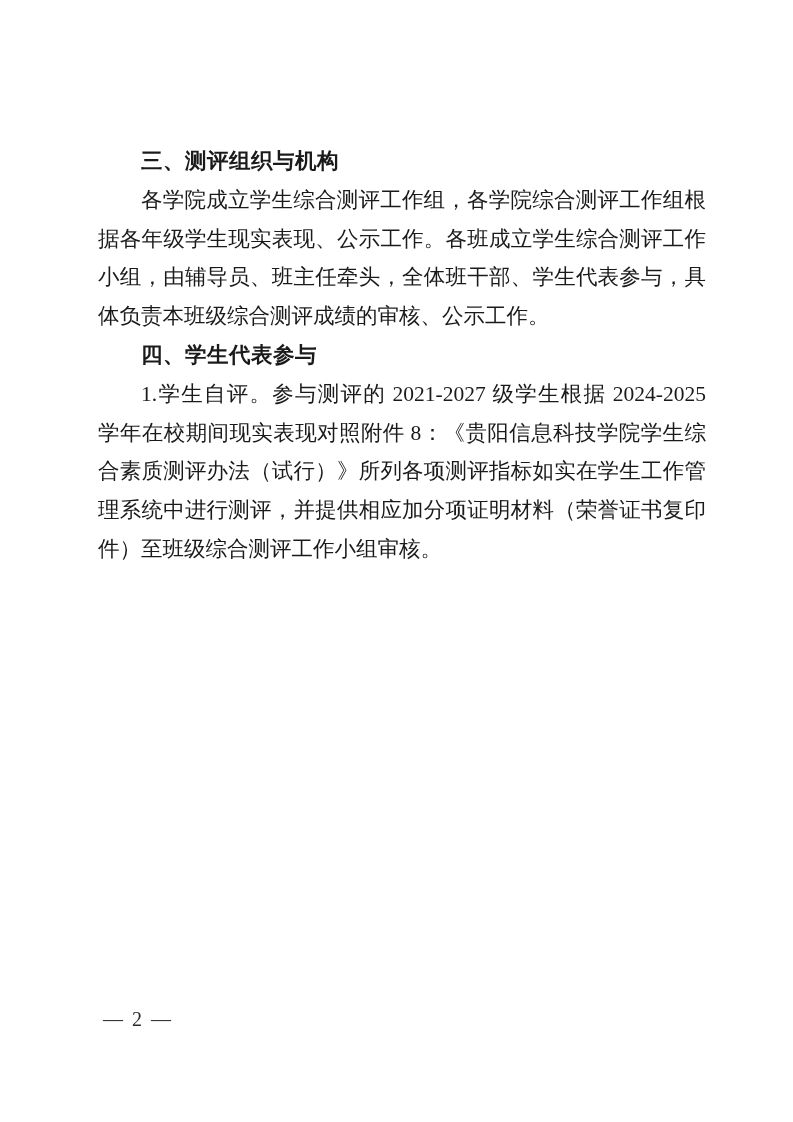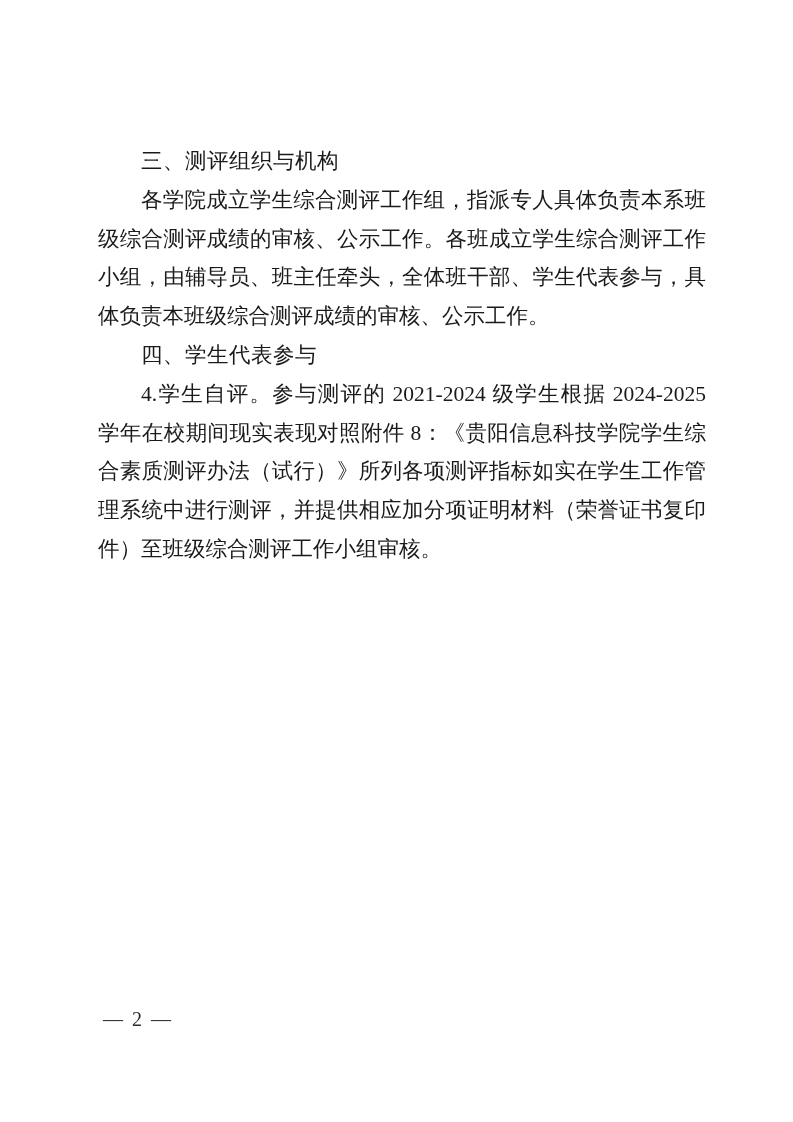--- a/index.html
+++ b/index.html
@@ -23,21 +23,21 @@
     width: 608px;
   }
   .doc-block {
     margin: 0;
     font-size: 21.5px;
     line-height: 38.8px;
     text-indent: 2em;
   }
   .doc-heading {
     font-family: "Liberation Sans", "DejaVu Sans", sans-serif;
-    font-weight: 400;
+    font-weight: 700;
     letter-spacing: 0.5px;
   }
   .doc-paragraph {
     font-family: "Liberation Serif", "DejaVu Serif", serif;
     text-align: justify;
     overflow-wrap: break-word;
   }
   .page-footer {
     position: absolute;
     left: 103px;
@@ -47,18 +47,18 @@
     font-family: "Liberation Serif", "DejaVu Serif", serif;
     color: #2a2a2a;
   }
 </style>
 </head>
 <body>
 
 <div class="page">
   <div class="content">
     <h3 class="doc-block doc-heading">三、测评组织与机构</h3>
-    <p class="doc-block doc-paragraph">各学院成立学生综合测评工作组，指派专人具体负责本系班级综合测评成绩的审核、公示工作。各班成立学生综合测评工作小组，由辅导员、班主任牵头，全体班干部、学生代表参与，具体负责本班级综合测评成绩的审核、公示工作。</p>
+    <p class="doc-block doc-paragraph">各学院成立学生综合测评工作组，各学院综合测评工作组根据各年级学生现实表现、公示工作。各班成立学生综合测评工作小组，由辅导员、班主任牵头，全体班干部、学生代表参与，具体负责本班级综合测评成绩的审核、公示工作。</p>
     <h3 class="doc-block doc-heading">四、学生代表参与</h3>
-    <p class="doc-block doc-paragraph">4.学生自评。参与测评的 2021-2024 级学生根据 2024-2025 学年在校期间现实表现对照附件 8：《贵阳信息科技学院学生综合素质测评办法（试行）》所列各项测评指标如实在学生工作管理系统中进行测评，并提供相应加分项证明材料（荣誉证书复印件）至班级综合测评工作小组审核。</p>
+    <p class="doc-block doc-paragraph">1.学生自评。参与测评的 2021-2027 级学生根据 2024-2025 学年在校期间现实表现对照附件 8：《贵阳信息科技学院学生综合素质测评办法（试行）》所列各项测评指标如实在学生工作管理系统中进行测评，并提供相应加分项证明材料（荣誉证书复印件）至班级综合测评工作小组审核。</p>
   </div>
   <div class="page-footer">— 2 —</div>
 </div>
 
 </body></html>

